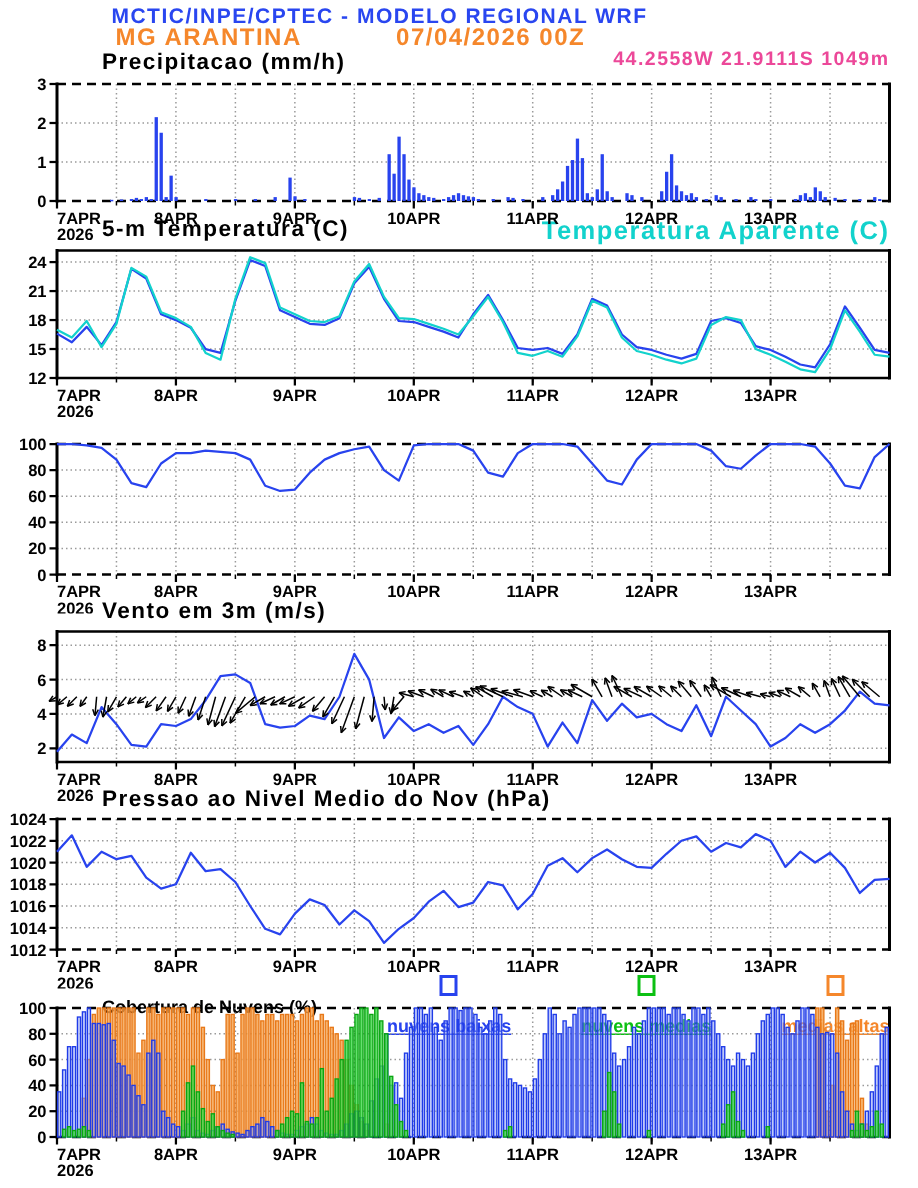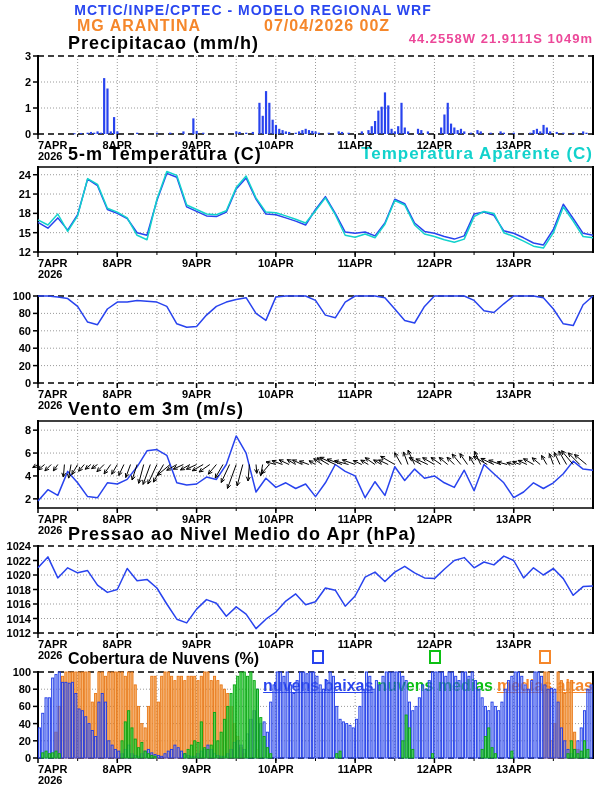--- a/index.html
+++ b/index.html
@@ -3,28 +3,28 @@
 <meta charset="utf-8">
 <style>
   html,body{margin:0;padding:0;background:#ffffff;}
   #page{position:relative;width:612px;height:792px;background:#fff;
         font-family:"Liberation Sans",sans-serif;font-weight:bold;overflow:hidden;}
   .hdr1{position:absolute;top:2px;left:0;width:506px;text-align:center;
         font-size:14px;letter-spacing:1px;color:#2946f0;}
   .hdr2{position:absolute;top:17px;left:35px;font-size:16px;color:#f5872b;letter-spacing:1px;padding-left:42px;}
   .hdr2 .run{margin-left:58px;}
   .coords{position:absolute;top:31px;right:19px;font-size:13px;color:#ec4899;letter-spacing:1px;}
-  .ptitle{position:absolute;left:68px;font-size:18px;color:#000;letter-spacing:1px;white-space:nowrap;}
+  .ptitle{position:absolute;left:68px;font-size:15px;color:#000;letter-spacing:1px;white-space:nowrap;}
   .ptitle-right{position:absolute;right:19px;font-size:17px;color:#12d2cc;letter-spacing:1px;}
   .cloud-title-row{position:absolute;left:68px;width:525px;display:flex;
-        justify-content:space-between;font-size:16px;}
+        justify-content:space-between;align-items:center;font-size:12px;}
   .legend-item{display:flex;align-items:center;gap:13px;white-space:nowrap;flex-direction:column;}
   .legend-box{display:inline-block;width:8px;height:10px;background:#fff;border:2px solid;}
   .lg-blue{color:#2843ee;text-decoration:underline;}
-  .lg-green{color:#0cc013;}
+  .lg-green{color:#0cc013;text-decoration:underline;}
   .lg-orange{color:#f5872b;text-decoration:underline;}
   .bx-blue{border-color:#2843ee;}
   .bx-green{border-color:#0cc013;}
   .bx-orange{border-color:#f5872b;}
   .panel{position:absolute;left:0;width:612px;}
   svg{display:block;}
   svg text{font-family:"Liberation Sans",sans-serif;font-weight:bold;fill:#000;}
 </style>
 </head>
 <body>
@@ -38,21 +38,21 @@
   <div class="coords">44.2558W 21.9111S 1049m</div>
 
   <div class="ptitle" style="top:33px">Precipitacao (mm/h)</div>
 
   <div class="ptitle" style="top:144px">5-m Temperatura (C)</div>
   <div class="ptitle-right" style="top:144px">Temperatura Aparente (C)</div>
 
 
   <div class="ptitle" style="top:399px">Vento em 3m (m/s)</div>
 
-  <div class="ptitle" style="top:524px">Pressao ao Nivel Medio do Apr (hPa)</div>
+  <div class="ptitle" style="top:524px">Pressao ao Nivel Medio do Nov (hPa)</div>
 
   <div class="cloud-title-row" style="top:650px">
     <span>Cobertura de Nuvens (%)</span>
     <span class="legend-item">
       <span class="legend-box bx-blue"></span>
       <span class="lg-blue">nuvens baixas</span>
     </span>
     <span class="legend-item">
       <span class="legend-box bx-green"></span>
       <span class="lg-green">nuvens medias</span>

